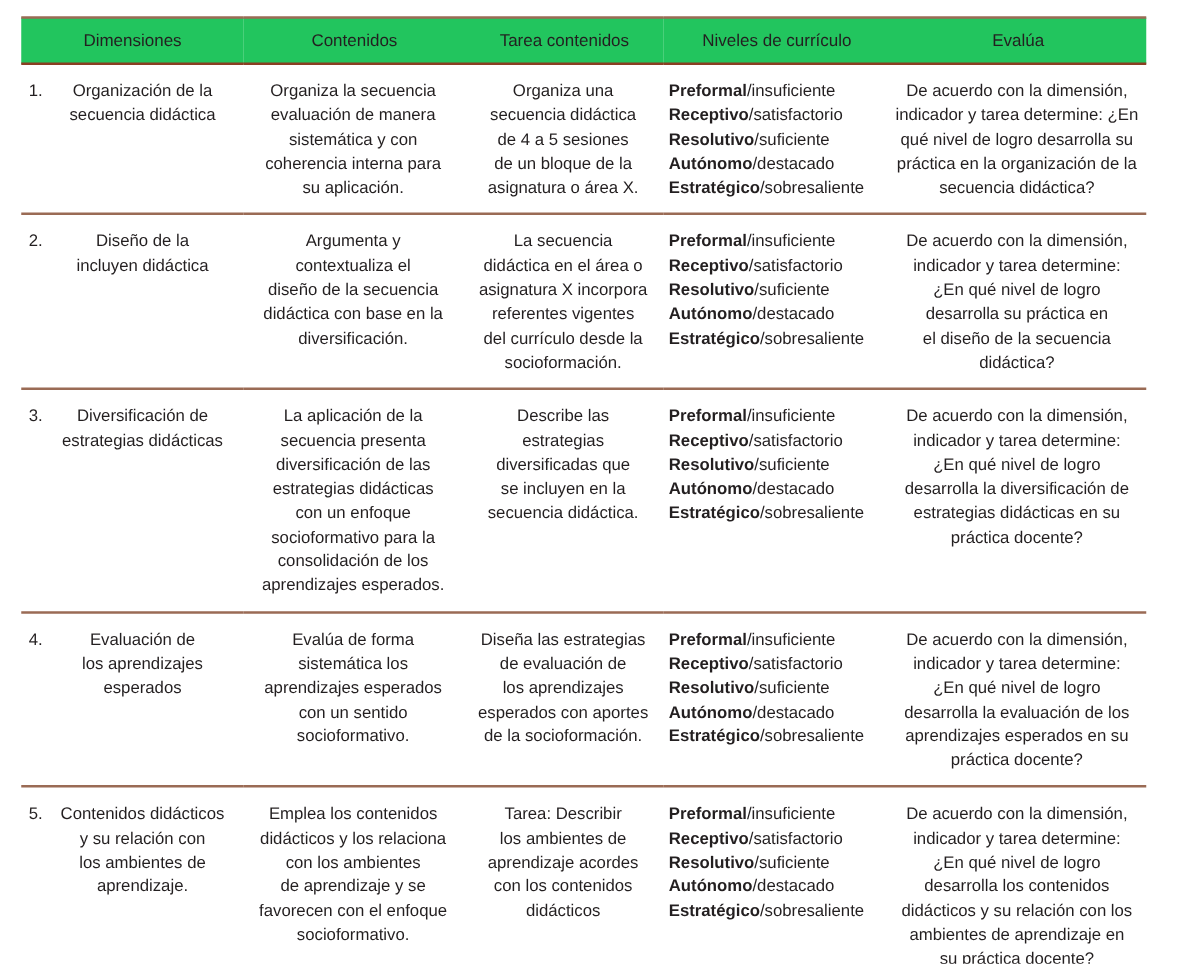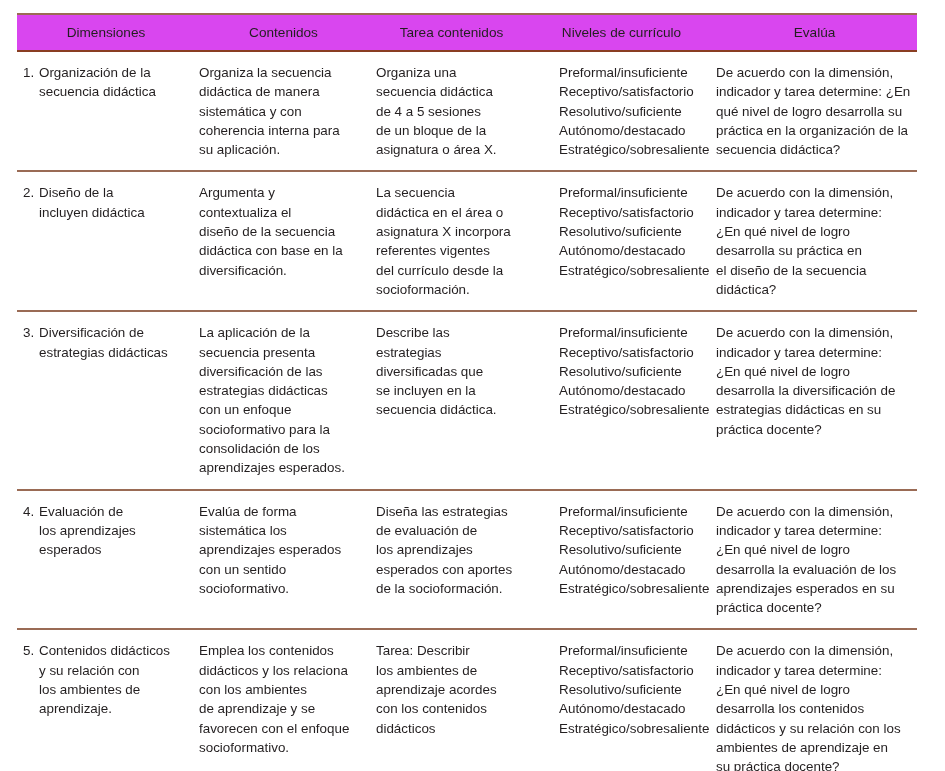--- a/index.html
+++ b/index.html
@@ -25,21 +25,21 @@
       font-size: 13.4px;
       line-height: 19.3px;
     }
     .table col.c1 { width: 178px; }
     .table col.c2 { width: 177px; }
     .table col.c3 { width: 159px; }
     .table col.c4 { width: 181px; }
     .table col.c5 { width: 205px; }
 
     .table thead tr {
-      background: #d946ef;
+      background: #22c55e;
       border-top: 2px solid #9a6b55;
       border-bottom: 2px solid #8a3e22;
     }
     .table thead th {
       font-weight: normal;
       text-align: center;
       height: 35px;
       padding: 0 4px;
       font-size: 13.6px;
       vertical-align: middle;
@@ -62,24 +62,23 @@
       width: 16px;
     }
     .dim-text {
       flex: 1 1 auto;
     }
     .level {
       display: block;
       white-space: nowrap;
     }
     .level b {
-      font-weight: normal;
-      margin-left: 24px;
-    }
-    .pre { white-space: pre-line; }
+      font-weight: bold;
+    }
+    .pre { white-space: pre-line; text-align: center; }
     tr.r1 td { height: 92px; }
     tr.r2 td { height: 112px; }
     tr.r3 td { height: 150px; }
     tr.r4 td { height: 112px; }
     tr.r5 td { height: 132px; }
   </style>
 </head>
 <body>
 
 <table class="table">
@@ -103,21 +102,21 @@
 
     <tr class="r1">
       <td class="dim">
         <div class="dim-wrap">
           <span class="dim-num">1.</span>
           <span class="dim-text pre">Organización de la
 secuencia didáctica</span>
         </div>
       </td>
       <td class="pre">Organiza la secuencia
-didáctica de manera
+evaluación de manera
 sistemática y con
 coherencia interna para
 su aplicación.</td>
       <td class="pre">Organiza una
 secuencia didáctica
 de 4 a 5 sesiones
 de un bloque de la
 asignatura o área X.</td>
       <td>
         <span class="level"><b>Preformal</b><span>/insuficiente</span></span>

